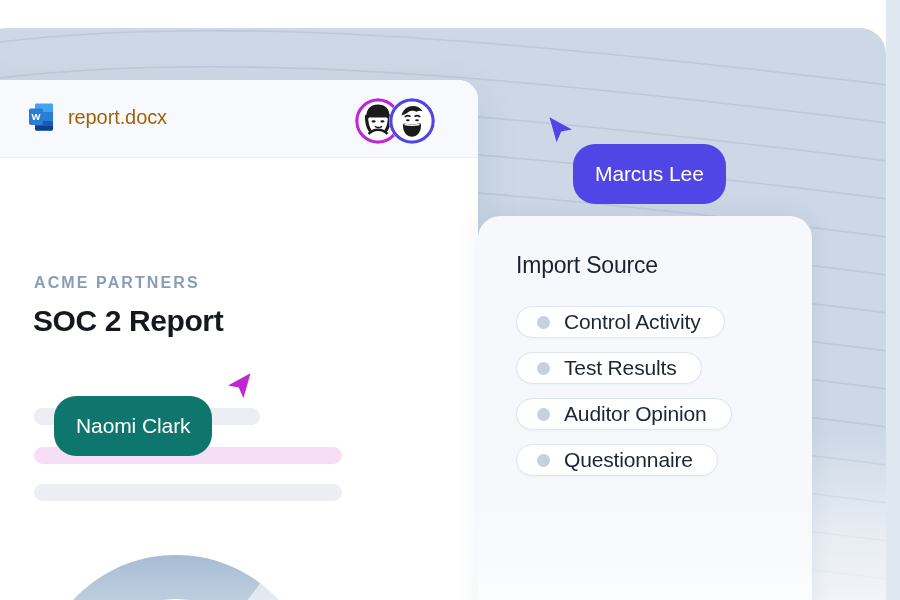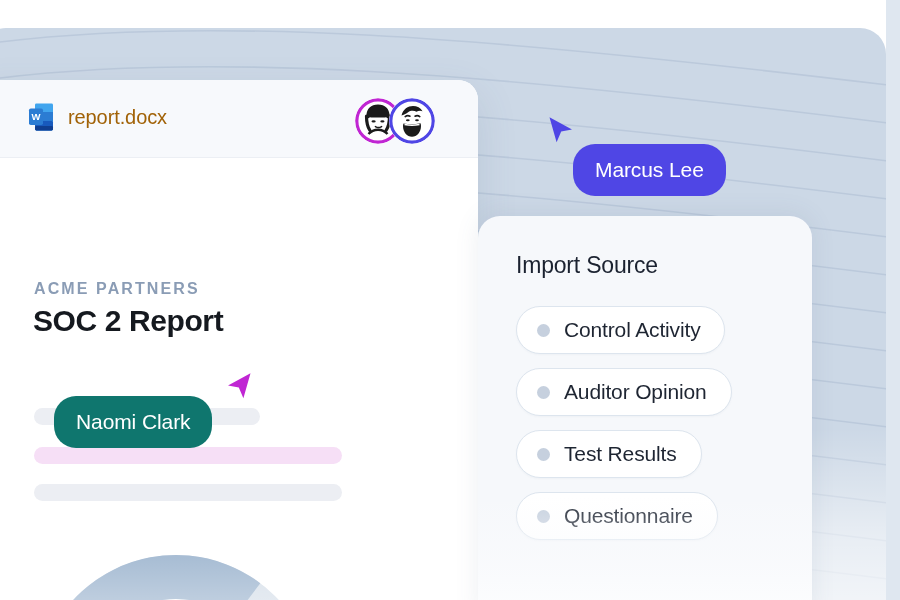--- a/index.html
+++ b/index.html
@@ -90,21 +90,21 @@
   .avatar {
     width: 46px; height: 46px;
     border-radius: 50%;
     background: #ffffff;
     display: block;
   }
   .avatar-2 { margin-left: -12px; }
 
   .doc-eyebrow {
     position: absolute;
-    left: 58px; top: 200px;
+    left: 58px; top: 194px;
     font-size: 16px;
     font-weight: bold;
     letter-spacing: 2.1px;
     color: #8a9cb5;
   }
   .doc-title {
     position: absolute;
     left: 57px; top: 224px;
     font-size: 30px;
     font-weight: bold;
@@ -159,21 +159,21 @@
     width: 270px;
     display: flex;
     flex-direction: column;
     gap: 14px;
     align-items: flex-start;
   }
   .chip {
     display: inline-flex;
     align-items: center;
     gap: 14px;
-    height: 48px;
+    height: 32px;
     padding: 0 24px 0 20px;
     background: #ffffff;
     border: 1px solid #dde5ee;
     border-radius: 24px;
     box-shadow: 0 1px 2px rgba(90,110,140,0.05);
   }
   .chip-dot {
     width: 13px; height: 13px;
     border-radius: 50%;
     background: #c6d0de;
@@ -193,21 +193,21 @@
     pointer-events: none;
   }
 
   
   .cursor-group { position: absolute; }
   .cursor-arrow { position: absolute; display: block; }
   .cursor-label {
     position: absolute;
     display: inline-flex;
     align-items: center;
-    height: 52px;
+    height: 60px;
     padding: 0 22px;
     border-radius: 22px;
     color: #ffffff;
     font-size: 21px;
     letter-spacing: -0.1px;
     white-space: nowrap;
   }
 
   .cursor-marcus { left: 548px; top: 116px; }
   .cursor-marcus .cursor-arrow { left: 0; top: 0; }
@@ -316,25 +316,25 @@
   <div class="import-panel">
     <div class="import-title">Import Source</div>
 
     <div class="chip-list">
       <div class="chip">
         <span class="chip-dot"></span>
         <span class="chip-label">Control Activity</span>
       </div>
       <div class="chip">
         <span class="chip-dot"></span>
-        <span class="chip-label">Auditor Opinion</span>
+        <span class="chip-label">Test Results</span>
       </div>
       <div class="chip">
         <span class="chip-dot"></span>
-        <span class="chip-label">Test Results</span>
+        <span class="chip-label">Auditor Opinion</span>
       </div>
       <div class="chip">
         <span class="chip-dot"></span>
         <span class="chip-label">Questionnaire</span>
       </div>
     </div>
 
     <div class="import-fade"></div>
   </div>
 

